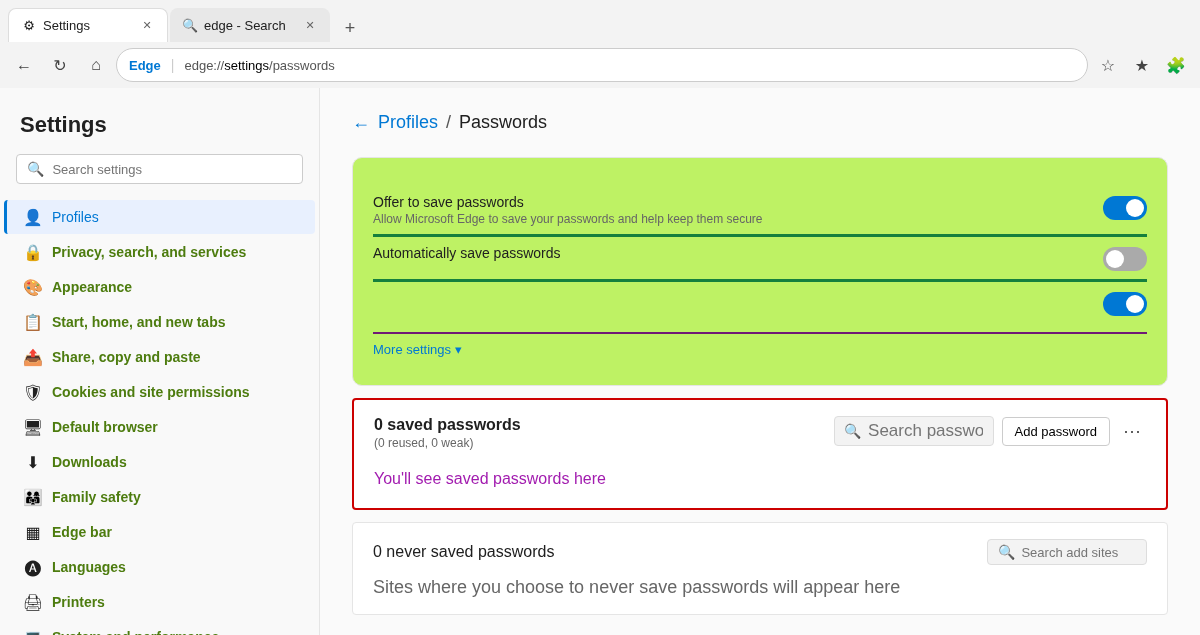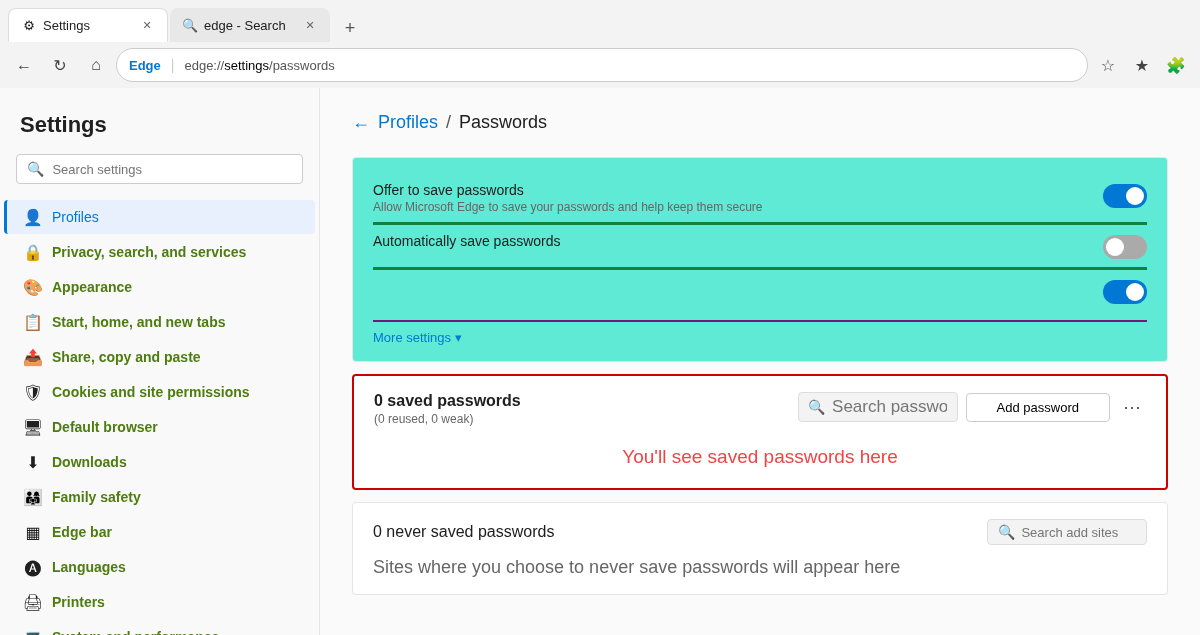--- a/index.html
+++ b/index.html
@@ -43,21 +43,21 @@
     .nav-item.active .label { color: #0078d4; font-weight: 500; }
 
     
     .content { flex: 1; padding: 24px 32px; overflow-y: auto; background: #fafafa; }
     .breadcrumb { display: flex; align-items: center; gap: 8px; margin-bottom: 24px; }
     .back-btn { color: #0078d4; cursor: pointer; font-size: 18px; }
     .breadcrumb-link { color: #0078d4; cursor: pointer; font-size: 18px; font-weight: 400; }
     .breadcrumb-sep { color: #555; font-size: 18px; }
     .breadcrumb-current { color: #202020; font-size: 18px; }
 
-    .settings-card { background: #5eead4; border: 1px solid #e5e5e5; border-radius: 4px; margin-bottom: 12px; padding: 16px 20px; }
+    .settings-card { background: #bef264; border: 1px solid #e5e5e5; border-radius: 10px; margin-bottom: 12px; padding: 28px 20px; }
     .setting-row { display: flex; align-items: flex-start; justify-content: space-between; padding: 8px 0; }
     .setting-row + .setting-row { border-top: 3px solid #15803d; }
     .setting-info { flex: 1; }
     .setting-title { font-size: 14px; font-weight: 500; color: #202020; margin-bottom: 2px; }
     .setting-desc { font-size: 12px; color: #666; }
     .toggle { width: 44px; height: 24px; border-radius: 12px; cursor: pointer; position: relative; flex-shrink: 0; margin-top: 2px; }
     .toggle.on { background: #0078d4; }
     .toggle.off { background: #aaa; }
     .toggle::after { content: ''; position: absolute; width: 18px; height: 18px; background: #fff; border-radius: 50%; top: 3px; transition: left 0.2s; }
     .toggle.on::after { left: 23px; }
@@ -66,23 +66,23 @@
     .more-settings { color: #0078d4; cursor: pointer; font-size: 13px; display: flex; align-items: center; gap: 4px; margin-top: 8px; padding-top: 8px; border-top: 2px solid #701a75; }
 
     .passwords-section { border: 2px solid #cc0000; border-radius: 4px; background: #fff; padding: 16px 20px; margin-bottom: 12px; }
     .passwords-header { display: flex; align-items: flex-start; }
     .passwords-info { flex: 1; }
     .passwords-count { font-size: 16px; font-weight: 600; color: #202020; margin-bottom: 2px; }
     .passwords-sub { font-size: 12px; color: #666; }
     .passwords-actions { display: flex; align-items: center; gap: 8px; flex: 1; justify-content: flex-end; }
     .search-field { display: flex; align-items: center; background: #f3f3f3; border: 1px solid #ddd; border-radius: 4px; padding: 4px 10px; gap: 6px; width: 160px; }
     .search-field input { border: none; outline: none; background: transparent; font-size: 17px; color: #888; width: 100%; }
-    .add-btn { padding: 6px 30px; background: #fff; border: 1px solid #ccc; border-radius: 4px; font-size: 13px; cursor: pointer; white-space: nowrap; }
+    .add-btn { padding: 6px 12px; background: #fff; border: 1px solid #ccc; border-radius: 4px; font-size: 13px; cursor: pointer; white-space: nowrap; }
     .more-btn { width: 28px; height: 28px; display: flex; align-items: center; justify-content: center; cursor: pointer; font-size: 18px; color: #444; }
-    .empty-msg { text-align: center; color: #ef4444; font-size: 19px; padding: 20px 0 4px; }
+    .empty-msg { text-align: left; color: #a21caf; font-size: 16px; padding: 20px 0 4px; }
 
     .never-saved-section { background: #fff; border: 1px solid #e5e5e5; border-radius: 4px; padding: 16px 20px; }
     .never-saved-header { display: flex; align-items: center; justify-content: space-between; margin-bottom: 12px; }
     .never-saved-title { font-size: 16px; font-weight: 500; color: #202020; }
     .never-saved-search { display: flex; align-items: center; background: #f3f3f3; border: 1px solid #ddd; border-radius: 4px; padding: 4px 10px; gap: 6px; width: 160px; }
     .never-saved-search input { border: none; outline: none; background: transparent; font-size: 13px; color: #888; width: 100%; }
     .never-saved-desc { font-size: 18px; color: #666; }
   </style>
 </head>
 <body>

